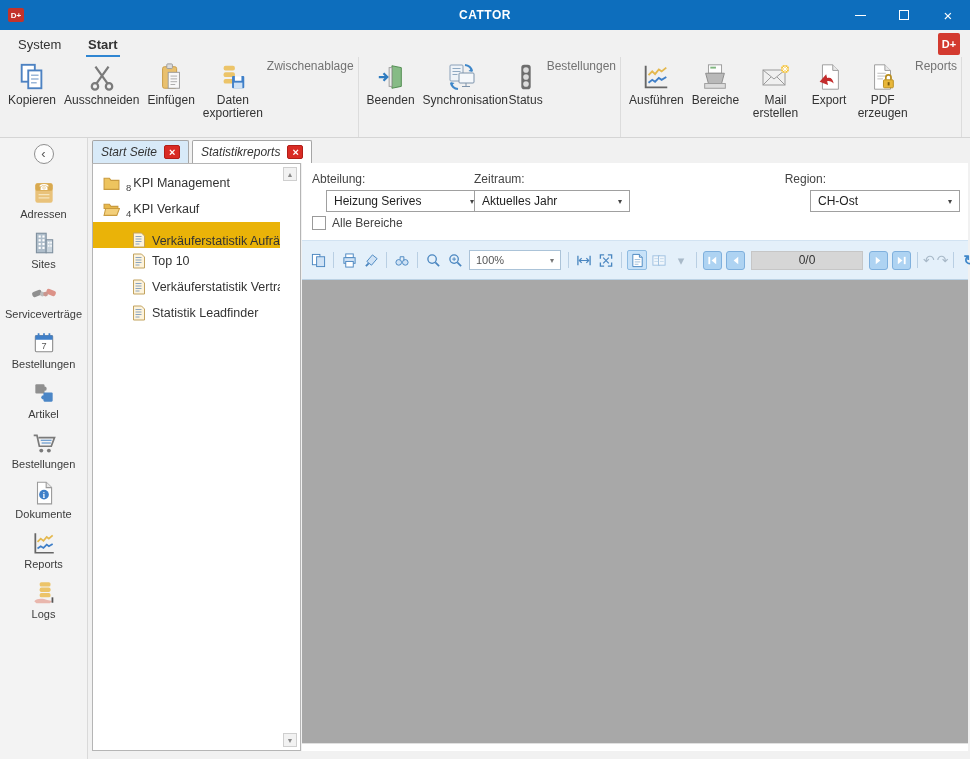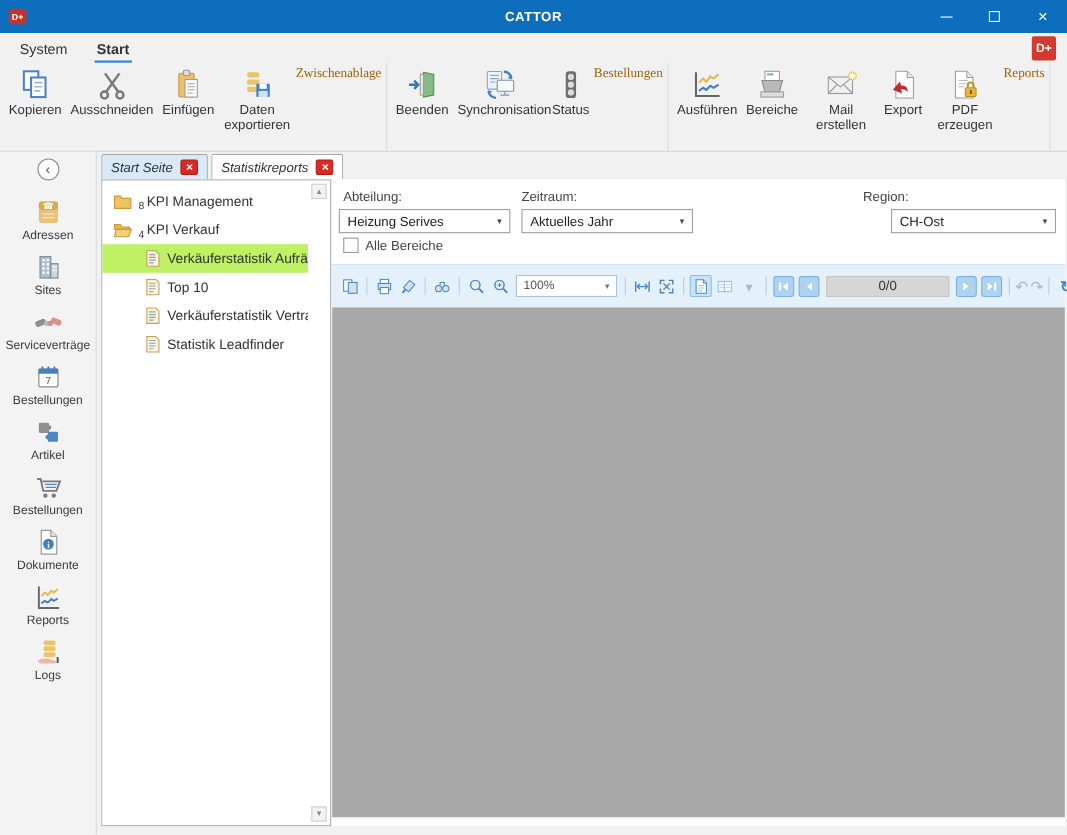--- a/index.html
+++ b/index.html
@@ -29,40 +29,40 @@
   .menu-badge { position:absolute; right:10px; top:3px; width:22px; height:22px; background:#d33a2f; border-radius:2px; color:#fff; font-size:11px; font-weight:bold; display:flex; align-items:center; justify-content:center; }
   
   .ribbon { position:absolute; top:57px; left:0; right:0; height:81px; background:#f1f1f1; border-bottom:1px solid #d5d5d5; display:flex; }
   .rgroup { display:flex; padding:2px 4px 0 4px; }
   .rgroup + .rgroup { border-left:1px solid #dcdcdc; }
   .ritems { display:flex; align-items:flex-start; flex:1; }
   .ritem { display:flex; flex-direction:column; align-items:center; padding:1px 4px; max-width:86px; }
   .ritem .ric { height:34px; display:flex; align-items:center; justify-content:center; }
   .ritem .rlbl { font-size:12px; color:#333; text-align:center; line-height:13px; max-width:78px; }
   .ritem .narrow { max-width:62px; }
-  .glabel { font-size:12px; color:#a16207; text-align:center; height:17px; line-height:15px;font-family:Liberation Serif, serif; }
+  .glabel { font-size:12px; color:#737373; text-align:center; height:17px; line-height:15px; }
   
   .sidebar { position:absolute; top:138px; left:0; width:88px; bottom:0; background:#f3f3f3; border-right:1px solid #d9d9d9; display:flex; flex-direction:column; align-items:center; }
   .collapse-btn { width:20px; height:20px; border:1px solid #8f8f8f; border-radius:50%; margin:6px 0 12px 0; background:#fcfcfc; color:#555; font-size:13px; line-height:17px; text-align:center; }
   .sitem { display:flex; flex-direction:column; align-items:center; width:100%; padding:4px 0 6px 0; }
   .sitem .slbl { font-size:11px; color:#3b3b3b; margin-top:2px; }
   
   .tabbar { position:absolute; top:140px; left:92px; height:23px; display:flex; gap:3px; }
   .tab { display:flex; align-items:center; gap:7px; padding:0 8px; border:1px solid #a6a6a6; border-bottom:none; border-radius:2px 2px 0 0; font-size:12px; color:#333; background:#d8eaf8;font-style:italic; }
   .tab.active { background:#ffffff; }
   .tab-close { width:16px; height:14px; background:#d92b24; border:1px solid #b21e18; border-radius:2px; color:#fff; font-size:11px; font-weight:bold; line-height:11px; display:flex; align-items:center; justify-content:center; }
   
   .treepanel { position:absolute; left:92px; top:163px; width:209px; bottom:8px; background:#fff; border:1px solid #b5b5b5; overflow:hidden; }
   .tscroll { position:absolute; right:3px; width:14px; height:14px; background:#f2f2f2; border:1px solid #cfcfcf; color:#8a8a8a; font-size:7px; display:flex; align-items:center; justify-content:center; }
   .tscroll.up { top:3px; } .tscroll.down { bottom:3px; }
   .tree { padding-top:6px; }
   .trow { height:26px; display:flex; align-items:center; font-size:12.5px; color:#333; margin-right:20px; white-space:nowrap; overflow:hidden; }
   .trow.folder { padding-left:10px; }
   .trow.child { padding-left:38px; }
-  .trow.selected { background:#bef264; }
+  .trow.selected { background:#eab308;align-items:flex-end; }
   .fcount { font-size:9.5px; color:#444; position:relative; top:4px; margin:0 2px 0 1px; }
   .trow .tic { margin-right:5px; flex:0 0 auto; }
   
   .rpanel { position:absolute; left:302px; top:163px; right:2px; bottom:8px; background:#fff; display:flex; flex-direction:column; }
   .filters { position:relative; height:77px; flex:0 0 auto; }
   .flabel { position:absolute; font-size:12px; color:#444; }
   .combo { position:absolute; height:22px; border:1px solid #a0a0a0; background:#fff; display:flex; align-items:center; padding:0 7px; font-size:12px; color:#222; }
   .combo .caret { margin-left:auto; font-size:8px; color:#444; }
   .checkrow { position:absolute; left:10px; top:53px; display:flex; align-items:center; gap:6px; font-size:12px; color:#444; }
   .checkbox { width:14px; height:14px; border:1px solid #9a9a9a; background:#fff; }
@@ -448,21 +448,21 @@
         </span>
       <span>Statistik Leadfinder</span>
     </div>
   </div>
 </div>
 
 <div class="rpanel">
 
   <div class="filters">
     <span class="flabel" style="left:10px; top:9px;">Abteilung:</span>
-    <div class="combo" style="left:6px; top:27px; width:156px;">
+    <div class="combo" style="left:24px; top:27px; width:156px;">
       <span>Heizung Serives</span>
       <span class="caret">▾</span>
     </div>
     <span class="flabel" style="left:172px; top:9px;">Zeitraum:</span>
     <div class="combo" style="left:172px; top:27px; width:156px;">
       <span>Aktuelles Jahr</span>
       <span class="caret">▾</span>
     </div>
     <span class="flabel" style="right:142px; top:9px;">Region:</span>
     <div class="combo" style="right:8px; top:27px; width:150px;">

